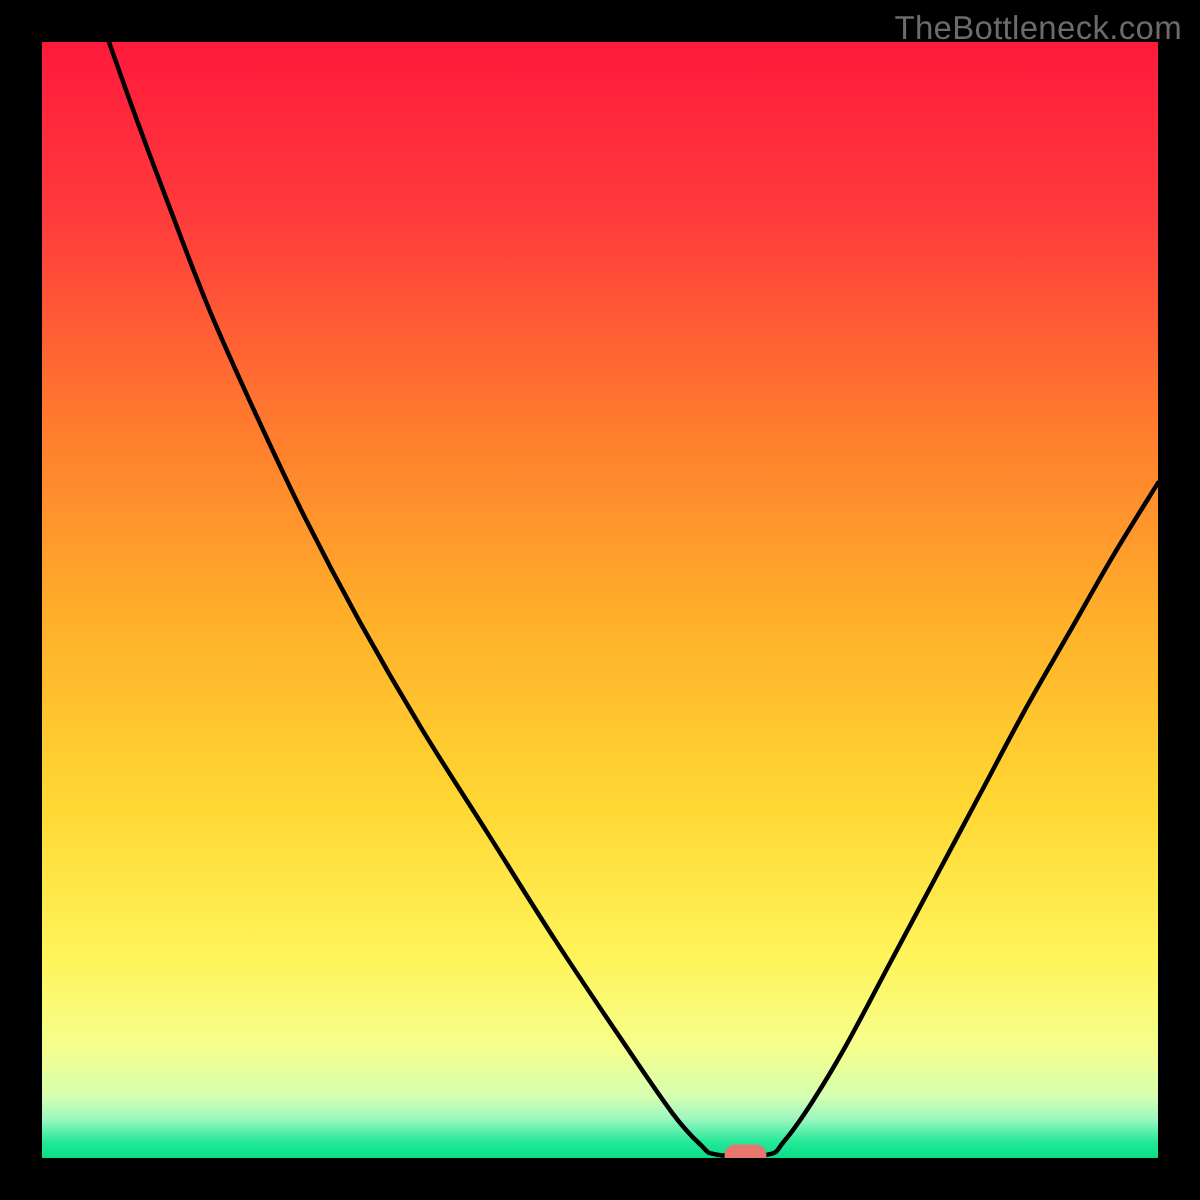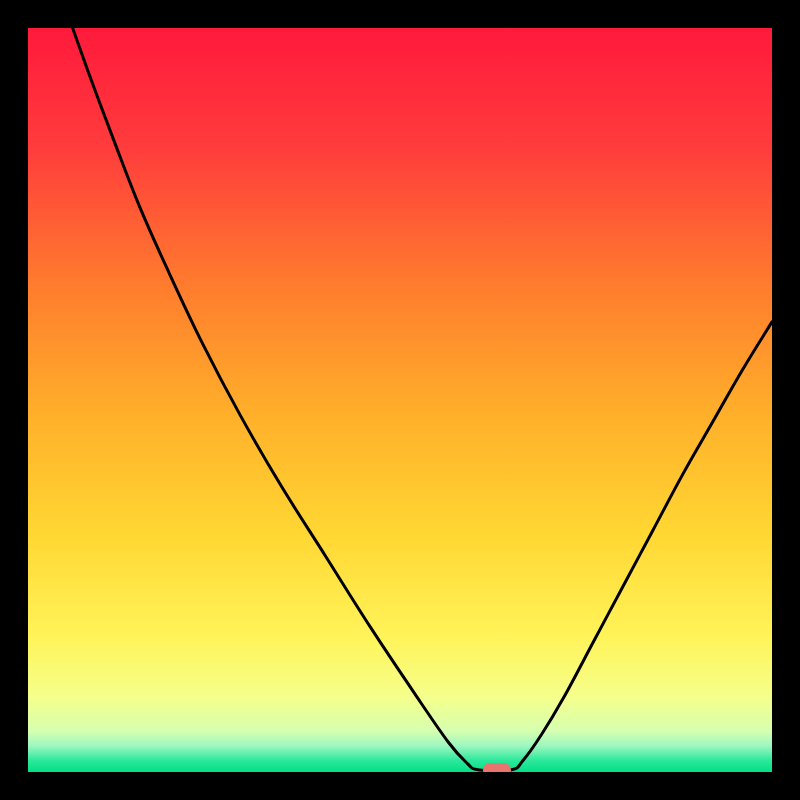--- a/index.html
+++ b/index.html
@@ -84,14 +84,15 @@
     </svg>
 
     <svg class="curve" viewBox="0 0 100 100" preserveAspectRatio="none">
       <path id="curve-path" d="M 6 0 C 6.45 1.26, 7.51 4.300000000000001, 8.5 7 C 9.49 9.7, 10.33 11.94, 11.5 15 C 12.67 18.06, 13.65 20.76, 15 24 C 16.35 27.24, 17.47 29.669999999999998, 19 33 C 20.53 36.33, 21.79 39.080000000000005, 23.5 42.50000000000001 C 25.21 45.92000000000001, 26.609999999999996 48.58, 28.499999999999996 52 C 30.389999999999997 55.42, 31.93 58.08, 34 61.5 C 36.07 64.92, 37.84 67.58, 40 71 C 42.16 74.42, 43.84 77.17, 46 80.5 C 48.16 83.83, 50.11 86.71, 52 89.5 C 53.89 92.29, 55.239999999999995 94.326, 56.49999999999999 96 C 57.75999999999999 97.674, 58.28 98.134, 59 98.8 C 59.72 99.466, 59.42 99.538, 60.5 99.7 C 61.58 99.86200000000001, 63.92 99.916, 65 99.7 C 66.08 99.48400000000001, 65.78 99.346, 66.5 98.5 C 67.22 97.654, 68.01 96.53, 69 95 C 69.99 93.47, 70.74 92.25, 72 90 C 73.26 87.75, 74.56 85.2, 76 82.5 C 77.44 79.8, 78.56 77.7, 80 75 C 81.44 72.3, 82.56 70.2, 84 67.5 C 85.44 64.8, 86.56 62.61, 88 60 C 89.44 57.39, 90.56 55.52, 92 53 C 93.44 50.48, 94.56 48.43, 96 46 C 97.44 43.57, 99.28 40.67, 100 39.5" fill="none" stroke-width="0.45" stroke-linecap="round" stroke-linejoin="round" vector-effect="non-scaling-stroke" style="stroke-width:3px" stroke="#000000"></path>
     </svg>
 
     <div class="marker" id="marker" style="left: 468.72px; top: 741.768px; background: rgb(233, 118, 110);"></div>
 
   </div>
 
+  <div class="watermark">TheBottleneck.com</div>
 
 </div>
 
 </body></html>

